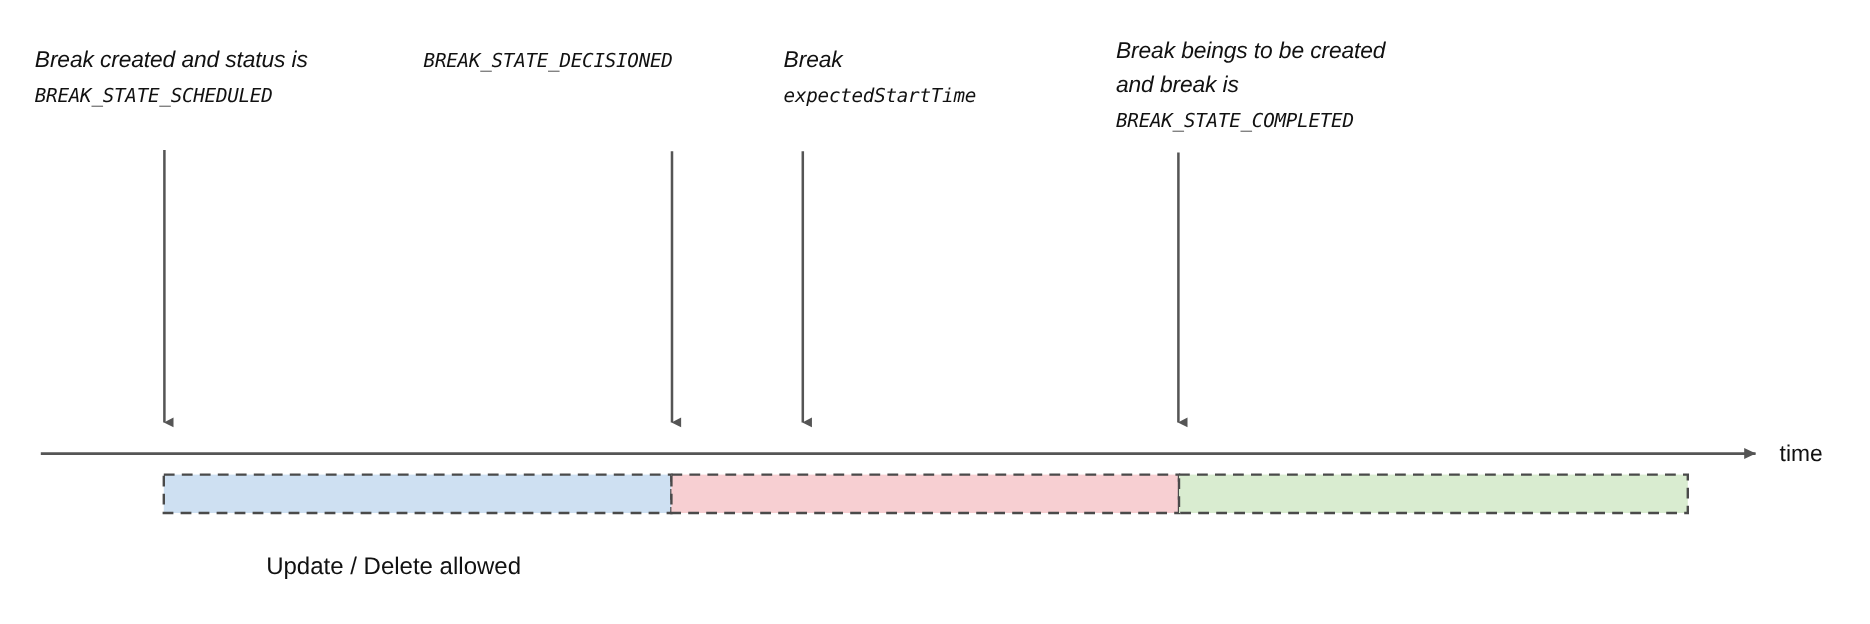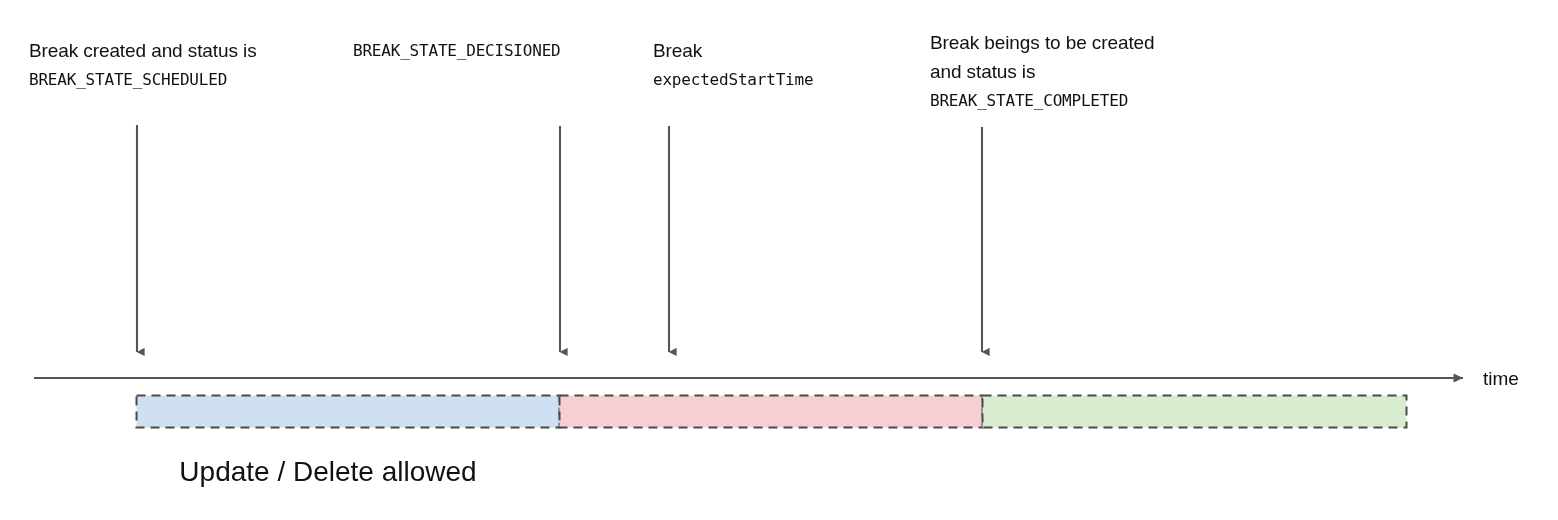--- a/index.html
+++ b/index.html
@@ -36,21 +36,21 @@
   }
   .annotation .prose {
     font-family: "Liberation Sans", sans-serif;
     letter-spacing: -0.1px;
   }
   .annotation .code {
     font-family: "DejaVu Sans Mono", "Liberation Mono", monospace;
     font-size: 16px;
     letter-spacing: -0.2px;
   }
-  .annotation .line { display: block; }
+  .annotation .line { display: block; font-style: italic; }
 
   #annotation-scheduled { left: 29px;  top: 36px;  }
   #annotation-decisioned { left: 353px; top: 36px;  }
   #annotation-expected  { left: 653px; top: 36px;  }
   #annotation-completed { left: 930px; top: 28px;  }
 
   
   #timeline-svg {
     position: absolute;
     left: 0;
@@ -69,21 +69,21 @@
     font-size: 19px;
     line-height: 26px;
     color: #111111;
     font-family: "Liberation Sans", sans-serif;
   }
 
   
   .phase-caption {
     position: absolute;
     top: 459px;
-    font-size: 28px;
+    font-size: 20px;
     line-height: 26px;
     color: #111111;
     text-align: center;
     font-family: "Liberation Sans", sans-serif;
     white-space: nowrap;
     transform: translateX(-50%);
   }
 </style>
 </head>
 <body>
@@ -99,21 +99,21 @@
     <span class="line code">BREAK_STATE_DECISIONED</span>
   </div>
 
   <div class="annotation" id="annotation-expected">
     <span class="line prose">Break</span>
     <span class="line code">expectedStartTime</span>
   </div>
 
   <div class="annotation" id="annotation-completed">
     <span class="line prose">Break beings to be created</span>
-    <span class="line prose">and status is</span>
+    <span class="line prose">and break is</span>
     <span class="line code">BREAK_STATE_COMPLETED</span>
   </div>
 
   <svg id="timeline-svg" viewBox="0 0 1558 520" width="1558" height="520">
     <defs>
       <marker id="down-arrowhead" markerWidth="9" markerHeight="9" refX="4.5" refY="8.2" orient="auto" markerUnits="userSpaceOnUse">
         <path d="M 0.4 0.6 L 8.6 0.6 L 4.5 8.6 Z" fill="#555555"></path>
       </marker>
       <marker id="right-arrowhead" markerWidth="11" markerHeight="10" refX="10" refY="5" orient="auto" markerUnits="userSpaceOnUse">
         <path d="M 0.5 0.4 L 10.2 5 L 0.5 9.6 Z" fill="#555555"></path>

